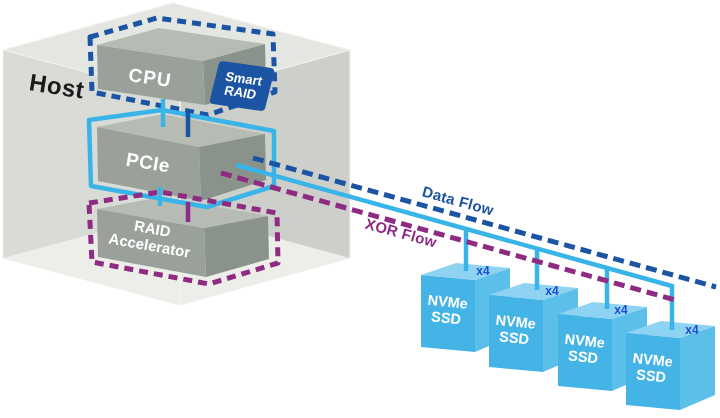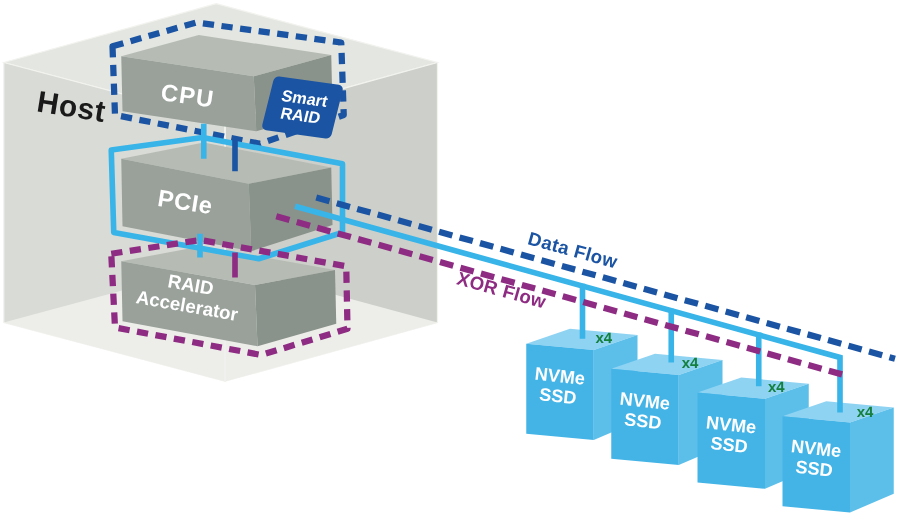--- a/index.html
+++ b/index.html
@@ -49,21 +49,21 @@
        font-weight:bold;text-align:center;line-height:1.05;}
   .lbl span{display:block;}
   .host-lbl{color:var(--label-dark);font-size:24px;transform:translate(-50%,-50%) rotate(9deg);letter-spacing:.5px;}
   .chip-lbl{color:var(--label-light);}
   .cpu-lbl{font-size:19px;transform:translate(-50%,-50%) rotate(8deg);letter-spacing:1px;}
   .pcie-lbl{font-size:19px;transform:translate(-50%,-50%) rotate(9deg);letter-spacing:.5px;}
   .raid-lbl{font-size:15px;transform:translate(-50%,-50%) rotate(10deg);line-height:1.15;}
   .flow-lbl{font-size:15px;transform:translate(-50%,-50%) rotate(15.5deg);letter-spacing:.3px;}
   .data-flow-lbl{color:var(--dark-blue);}
   .xor-flow-lbl{color:var(--purple);}
-  .lane-lbl{color:#15803d;font-size:12px;transform:translate(-50%,-50%);}
+  .lane-lbl{color:#1d4ed8;font-size:12px;transform:translate(-50%,-50%);}
   .nvme-lbl{color:var(--label-light);font-size:14.5px;transform:translate(-50%,-50%) rotate(6deg);line-height:1.12;}
   .badge{position:absolute;left:242px;top:86px;width:56px;height:44px;
          transform:translate(-50%,-50%) rotate(8deg) skewX(-6deg);
          background:var(--dark-blue);border-radius:4px;color:var(--label-light);
          display:flex;flex-direction:column;align-items:center;justify-content:center;
          font-weight:bold;font-size:13px;line-height:1.08;}
 </style>
 </head>
 <body>
 

